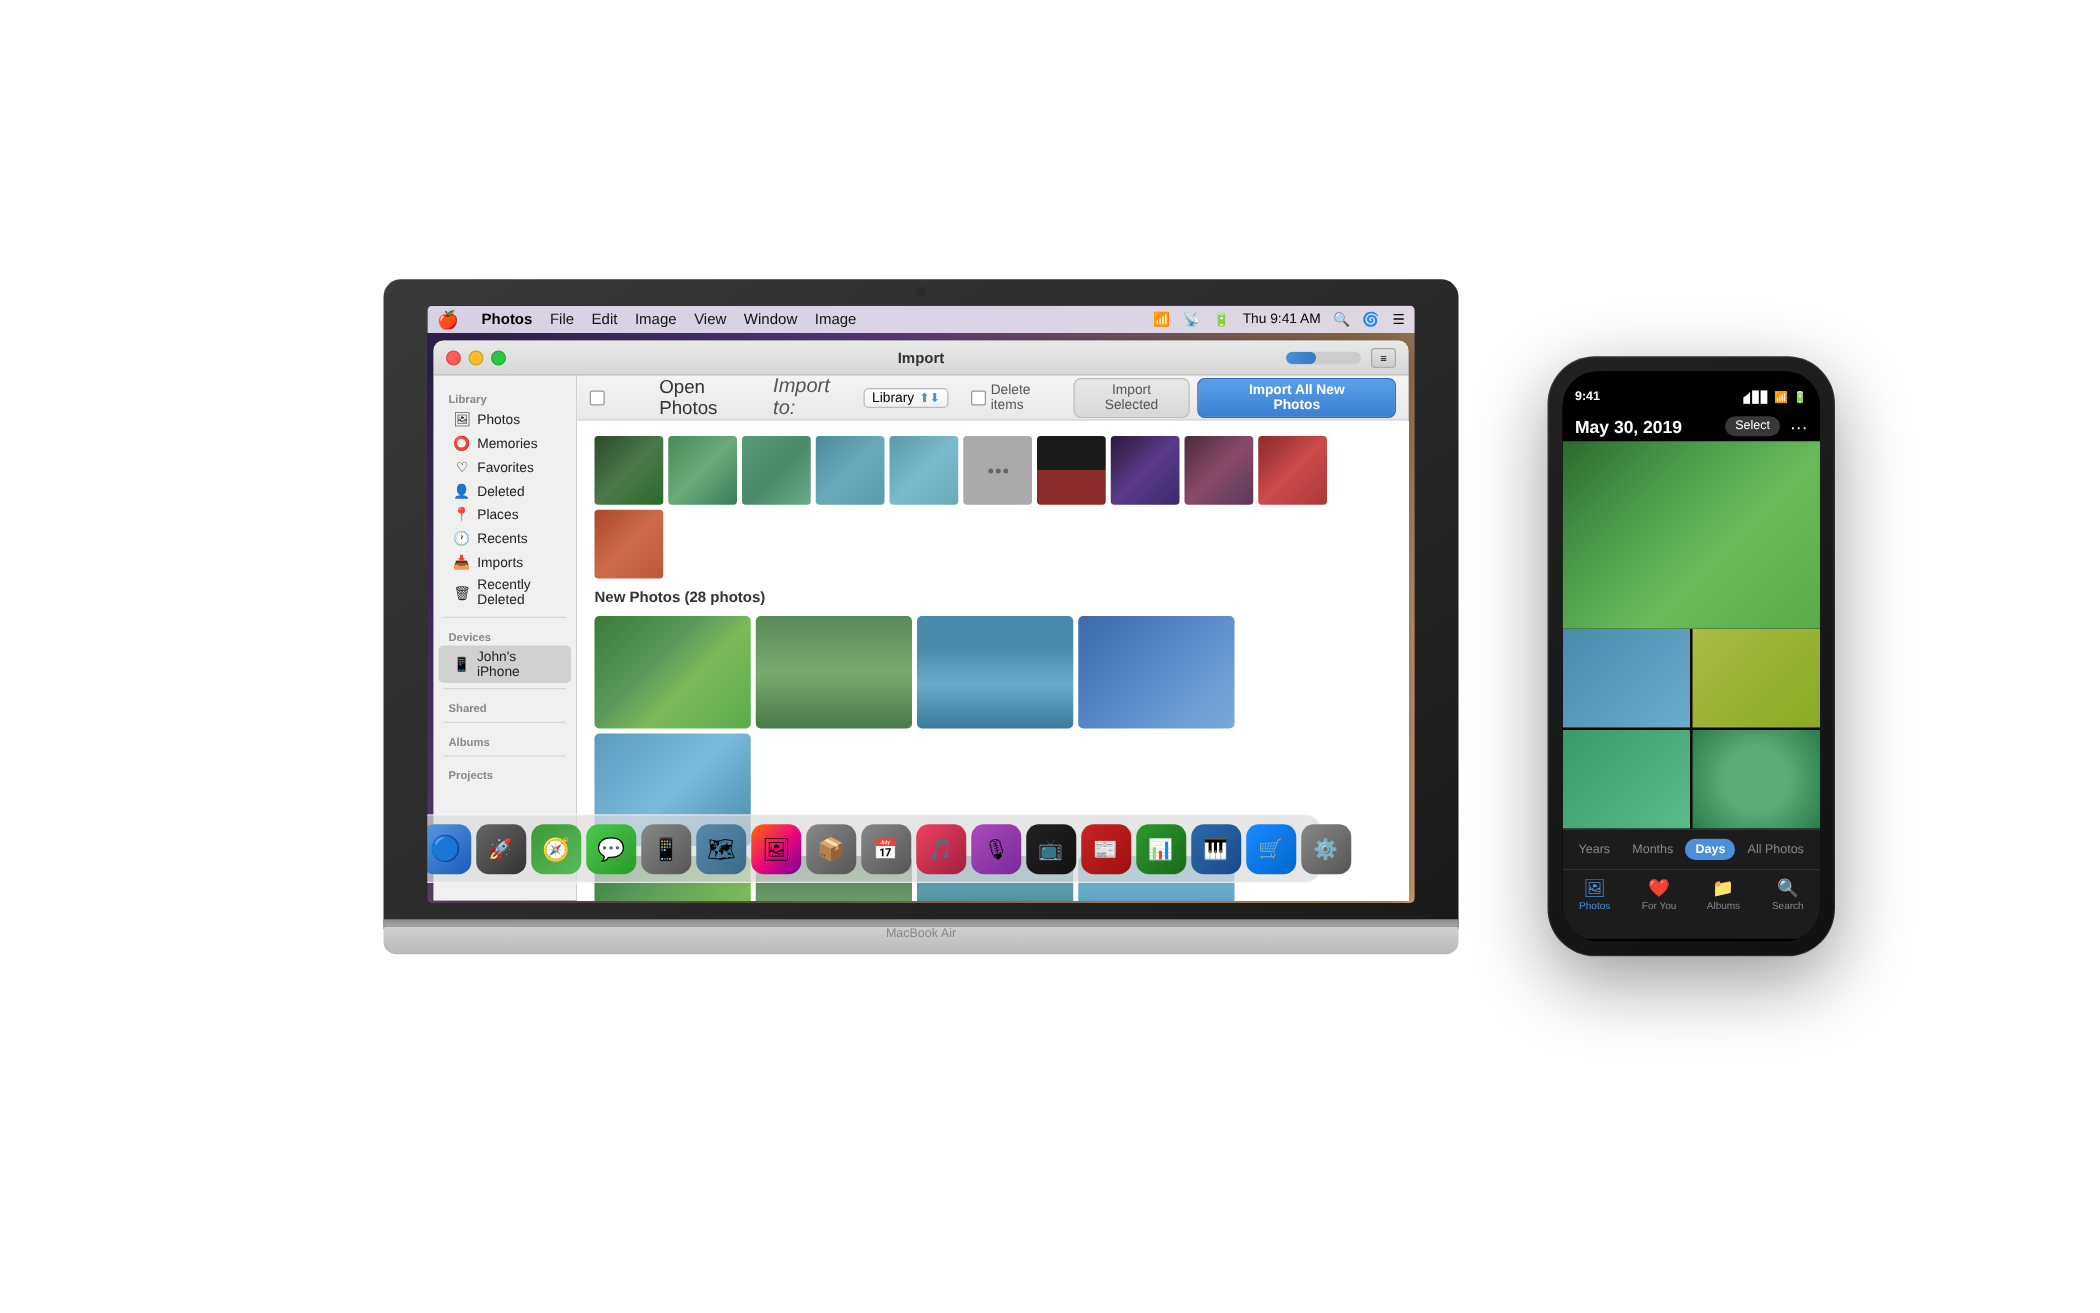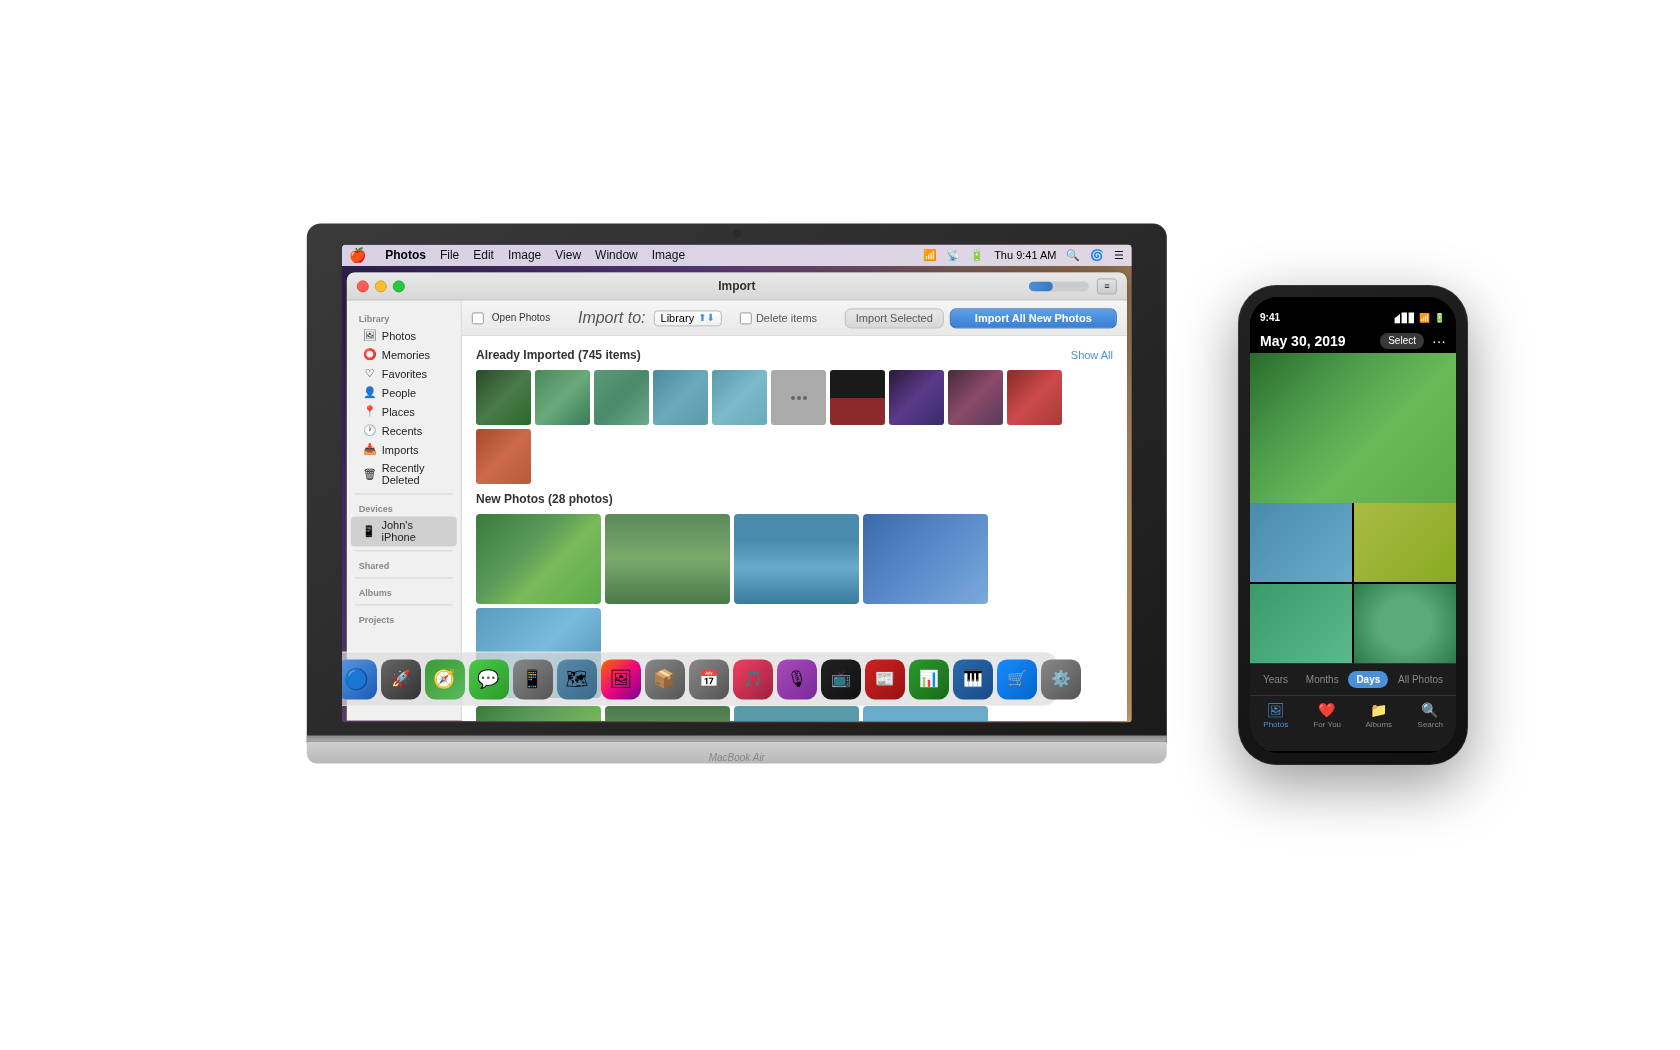--- a/index.html
+++ b/index.html
@@ -263,22 +263,23 @@
       display: flex;
       align-items: center;
       padding: 0 10px;
       gap: 8px;
     }
 
     .open-photos-btn {
       display: flex;
       align-items: center;
       gap: 5px;
-      font-size: 10px;
+      font-size: 15px;
       color: #333;
+      margin-left: 36px;
     }
 
     .checkbox-square {
       width: 12px;
       height: 12px;
       border: 1px solid #999;
       background: #fff;
       border-radius: 2px;
     }
 
@@ -428,23 +429,22 @@
       height: 6px;
       background: linear-gradient(180deg, #888, #aaa);
       border-radius: 0 0 2px 2px;
     }
 
     .macbook-bottom {
       height: 22px;
       background: linear-gradient(180deg, #d0d0d0, #b8b8b8);
       border-radius: 0 0 10px 10px;
       display: flex;
-      align-items: flex-end;
+      align-items: flex-start;
       justify-content: center;
-      font-style: italic;
     }
 
     .macbook-label {
       font-size: 10px;
       color: #888;
       font-weight: 300;
     }
 
     
     .dock {
@@ -748,21 +748,21 @@
               <div class="sidebar-item">
                 <span class="sidebar-icon">⭕</span>
                 <span>Memories</span>
               </div>
               <div class="sidebar-item">
                 <span class="sidebar-icon">♡</span>
                 <span>Favorites</span>
               </div>
               <div class="sidebar-item">
                 <span class="sidebar-icon">👤</span>
-                <span>People</span>
+                <span>Deleted</span>
               </div>
               <div class="sidebar-item">
                 <span class="sidebar-icon">📍</span>
                 <span>Places</span>
               </div>
               <div class="sidebar-item">
                 <span class="sidebar-icon">🕐</span>
                 <span>Recents</span>
               </div>
               <div class="sidebar-item">
@@ -814,24 +814,20 @@
                 </div>
 
                 <div class="import-buttons">
                   <button class="import-selected-btn">Import Selected</button>
                   <button class="import-all-btn">Import All New Photos</button>
                 </div>
               </div>
 
               <div class="content-area">
 
-                <div class="section-header-row">
-                  <span class="section-title">Already Imported (745 items)</span>
-                  <span class="show-all-link">Show All</span>
-                </div>
 
                 <div class="photo-grid-row">
                   <div class="photo-thumb p1"></div>
                   <div class="photo-thumb p2"></div>
                   <div class="photo-thumb p3"></div>
                   <div class="photo-thumb p4"></div>
                   <div class="photo-thumb p5"></div>
                   <div class="photo-thumb bullet-dots">
                     <div class="bullet-dot"></div>
                     <div class="bullet-dot"></div>

